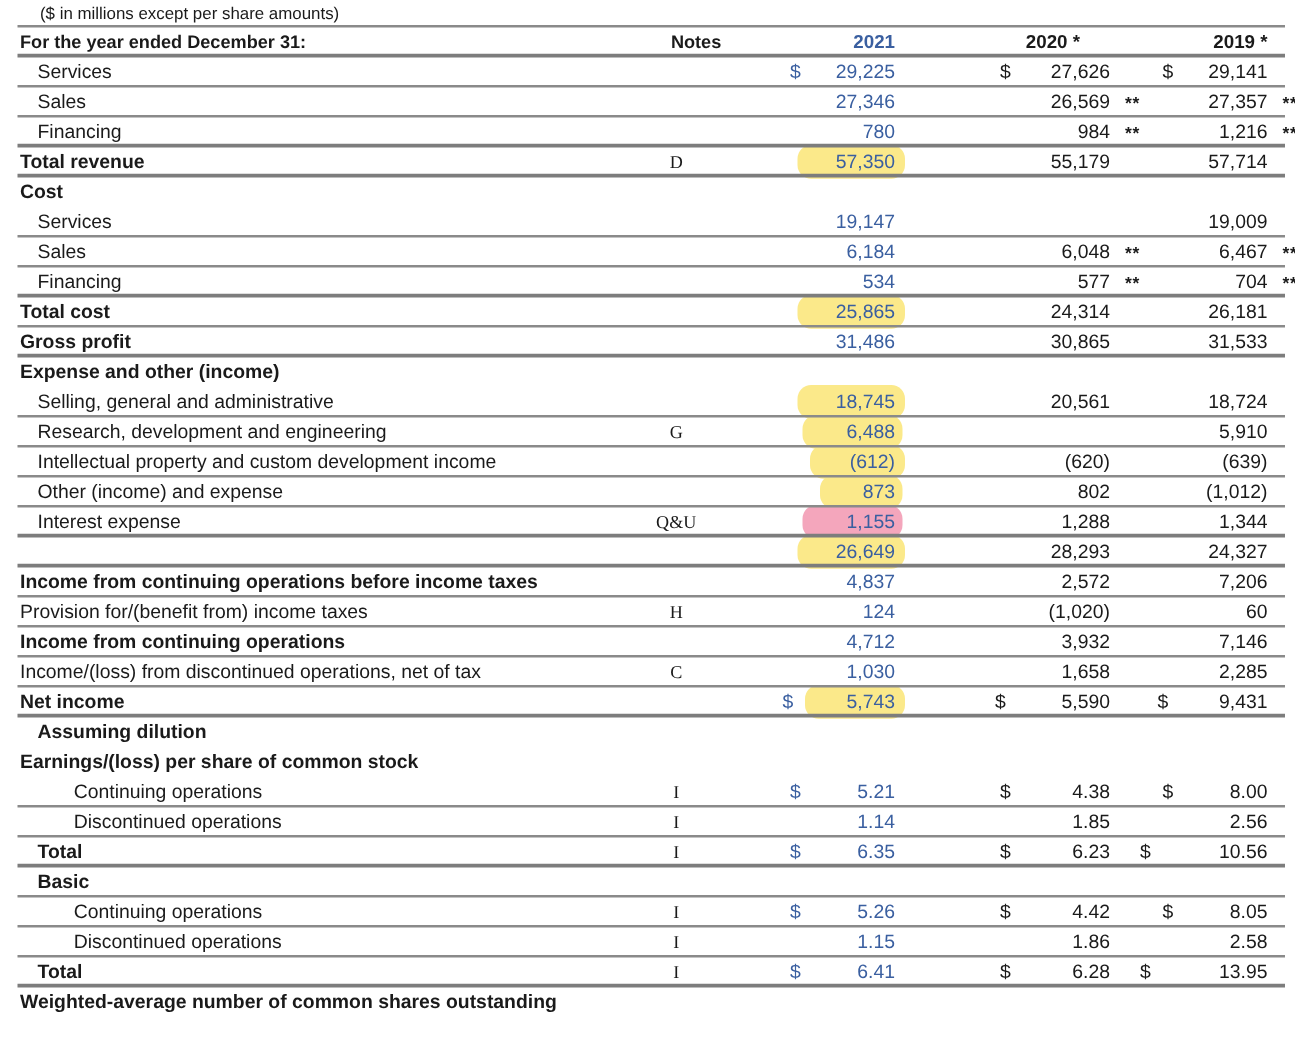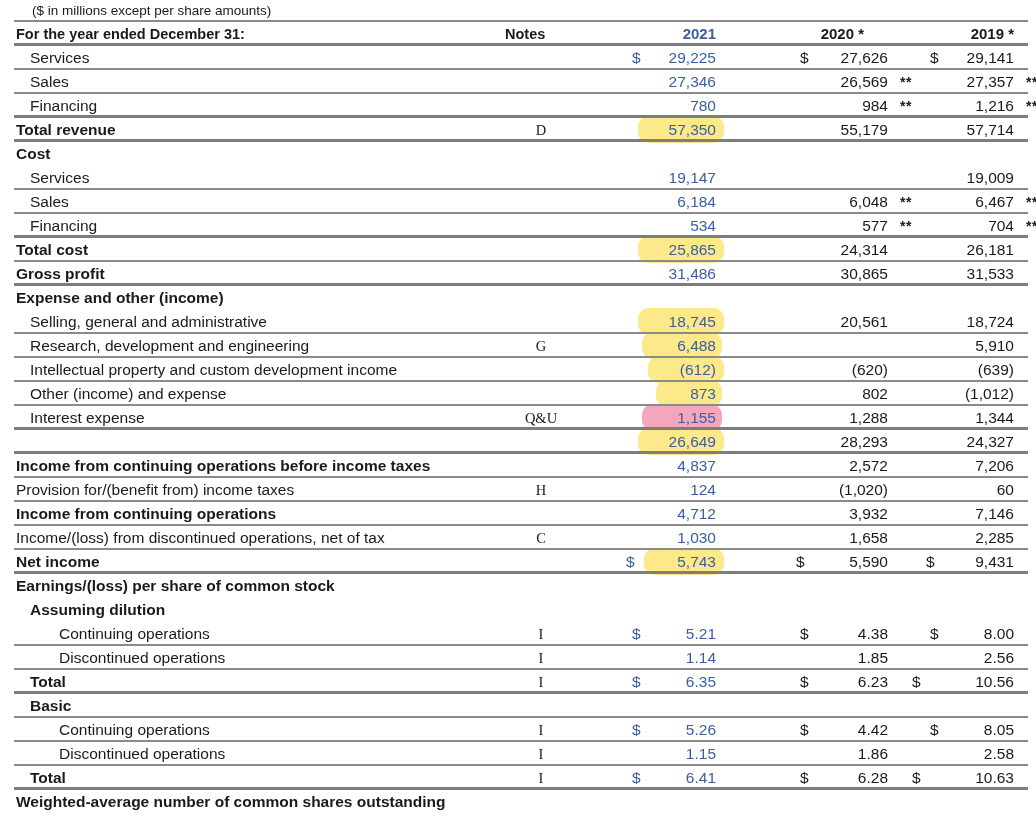--- a/index.html
+++ b/index.html
@@ -164,21 +164,21 @@
   }
   .hdr-notes {
     position: absolute;
     left: 505px;
     width: 72px;
     top: 0;
     height: 16px;
     line-height: 24px;
     font-size: 14.5px;
     font-weight: bold;
-    text-align: left;
+    text-align: right;
   }
   .h2021 { left: 588px; width: 128px; }
   .h2020 { left: 740px; width: 124px; }
   .h2019 { left: 872px; width: 142px; }
 </style>
 </head>
 <body>
 
 <div id="sheet">
 
@@ -527,27 +527,27 @@
         </div>
     <div class="numcol c2019">
           <span class="amt dark">9,431</span>
           <span class="cur dark" style="left:54px;">$</span>
         </div>
   </div>
     </div>
 
   <div class="row rule-none">
       <div class="cells">
+    <div class="label indent1 bold">Assuming dilution</div>
+  </div>
+    </div>
+
+  <div class="row rule-none">
+      <div class="cells">
     <div class="label bold">Earnings/(loss) per share of common stock</div>
-  </div>
-    </div>
-
-  <div class="row rule-none">
-      <div class="cells">
-    <div class="label indent1 bold">Assuming dilution</div>
   </div>
     </div>
 
   <div class="row rule-thin">
       <div class="cells">
     <div class="label indent2">Continuing operations</div>
     <div class="notes">I</div>
     <div class="numcol c2021">
           <span class="amt blue">5.21</span>
           <span class="cur blue">$</span>
@@ -645,21 +645,21 @@
     <div class="notes">I</div>
     <div class="numcol c2021">
           <span class="amt blue">6.41</span>
           <span class="cur blue">$</span>
         </div>
     <div class="numcol c2020">
           <span class="amt dark">6.28</span>
           <span class="cur dark">$</span>
         </div>
     <div class="numcol c2019">
-          <span class="amt dark">10.63</span>
+          <span class="amt dark">13.95</span>
           <span class="cur dark" style="left:40px;">$</span>
         </div>
   </div>
     </div>
 
   <div class="row rule-none">
       <div class="cells">
     <div class="label bold">Weighted-average number of common shares outstanding</div>
   </div>
     </div>

